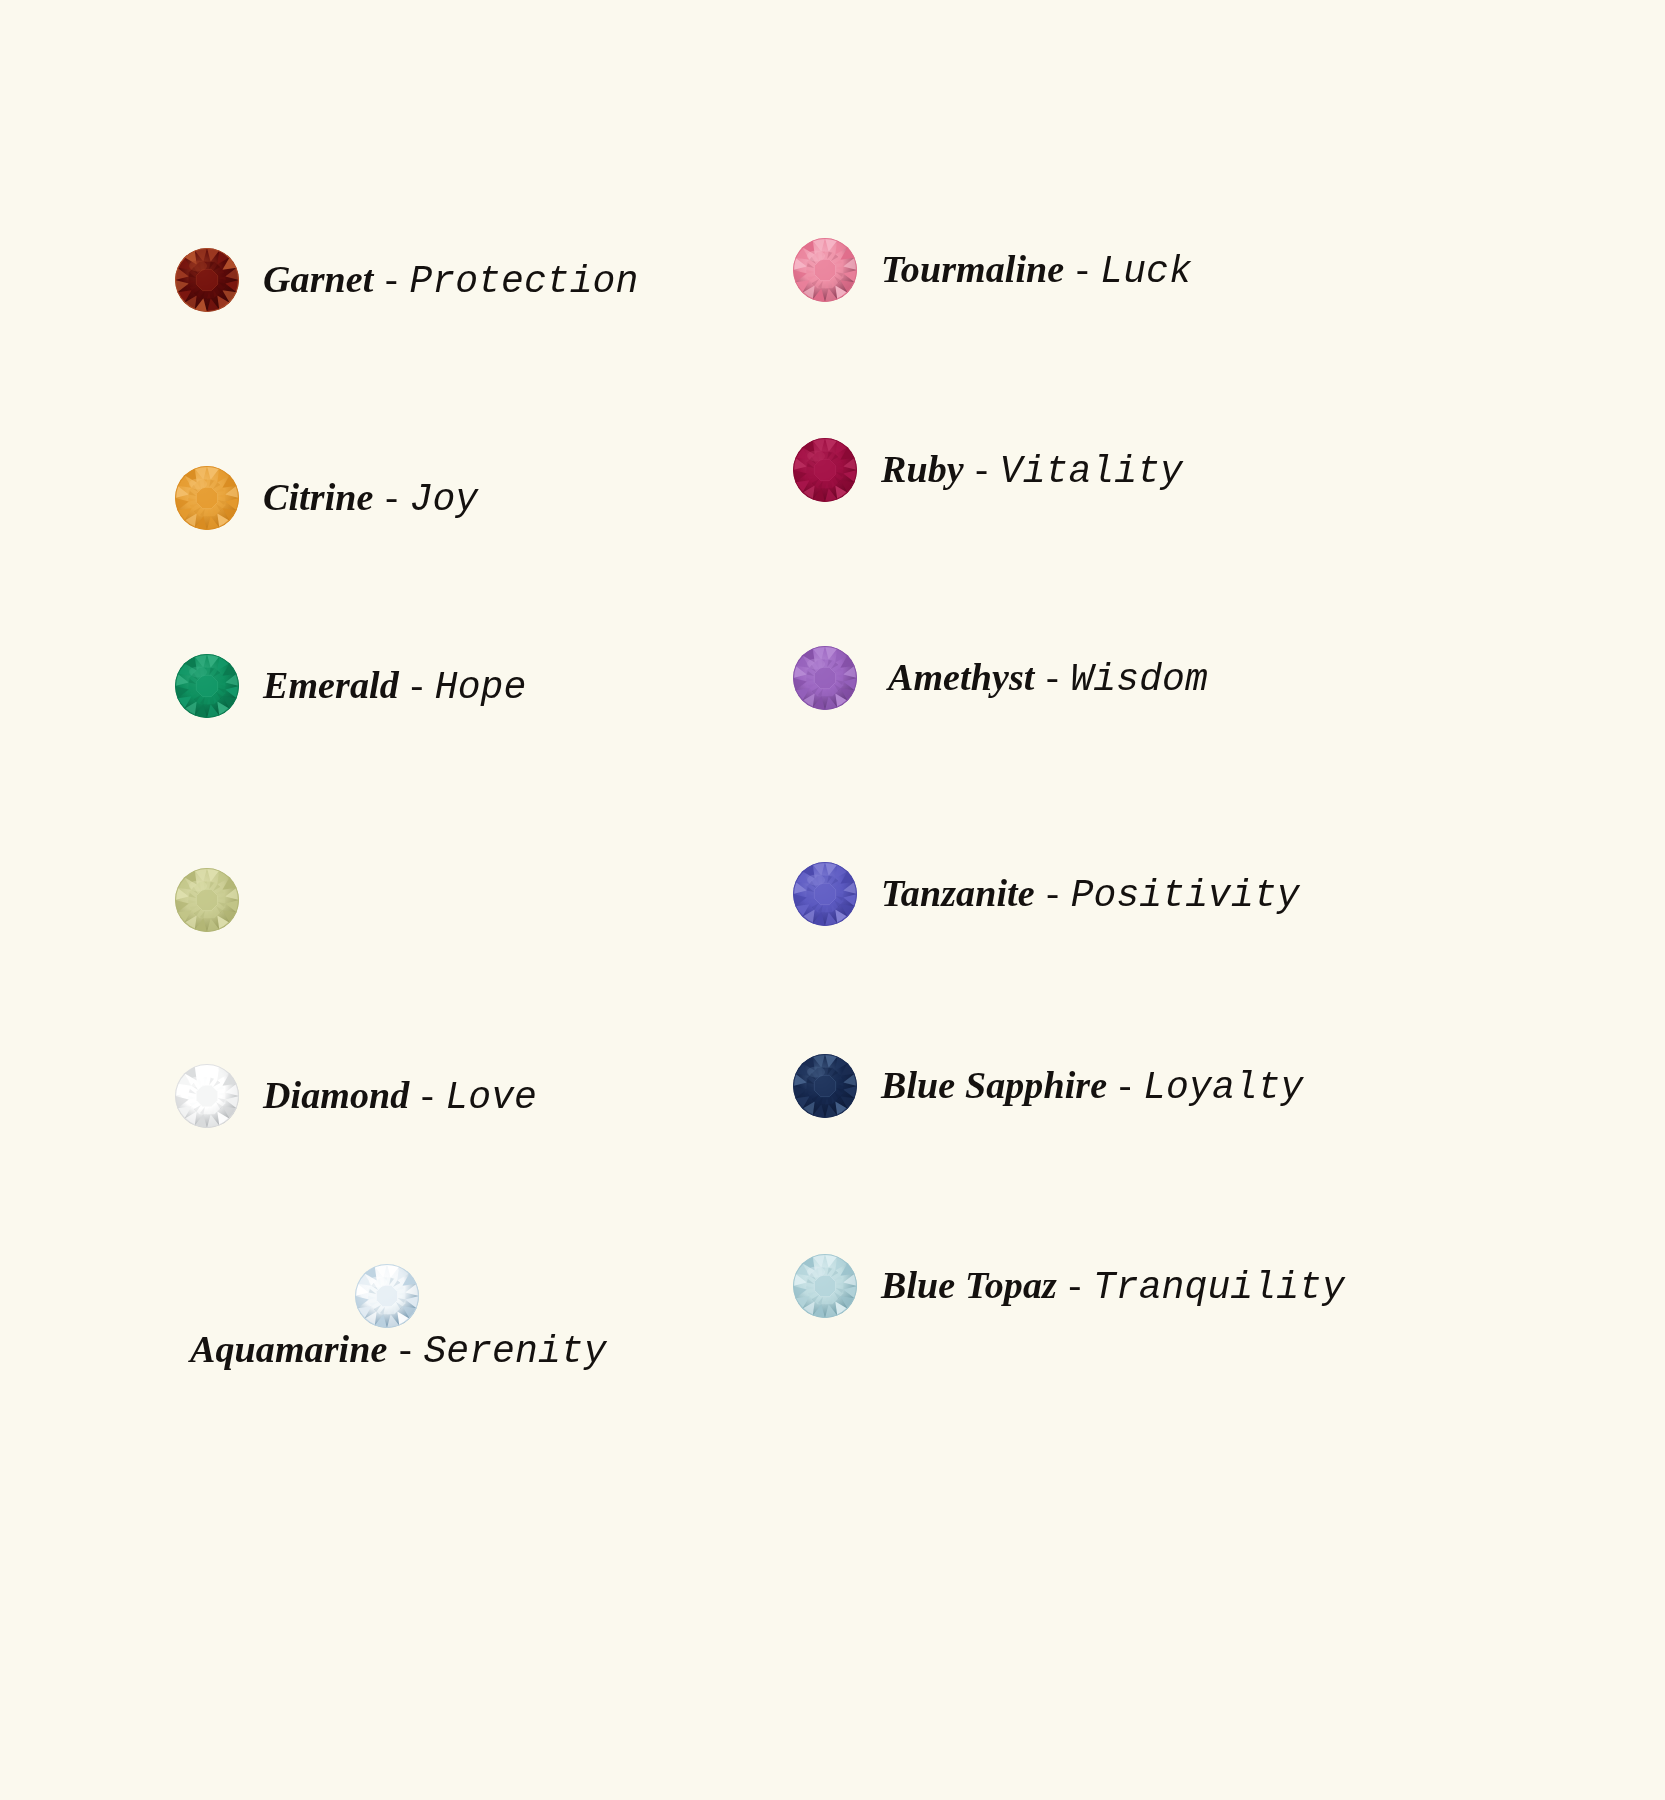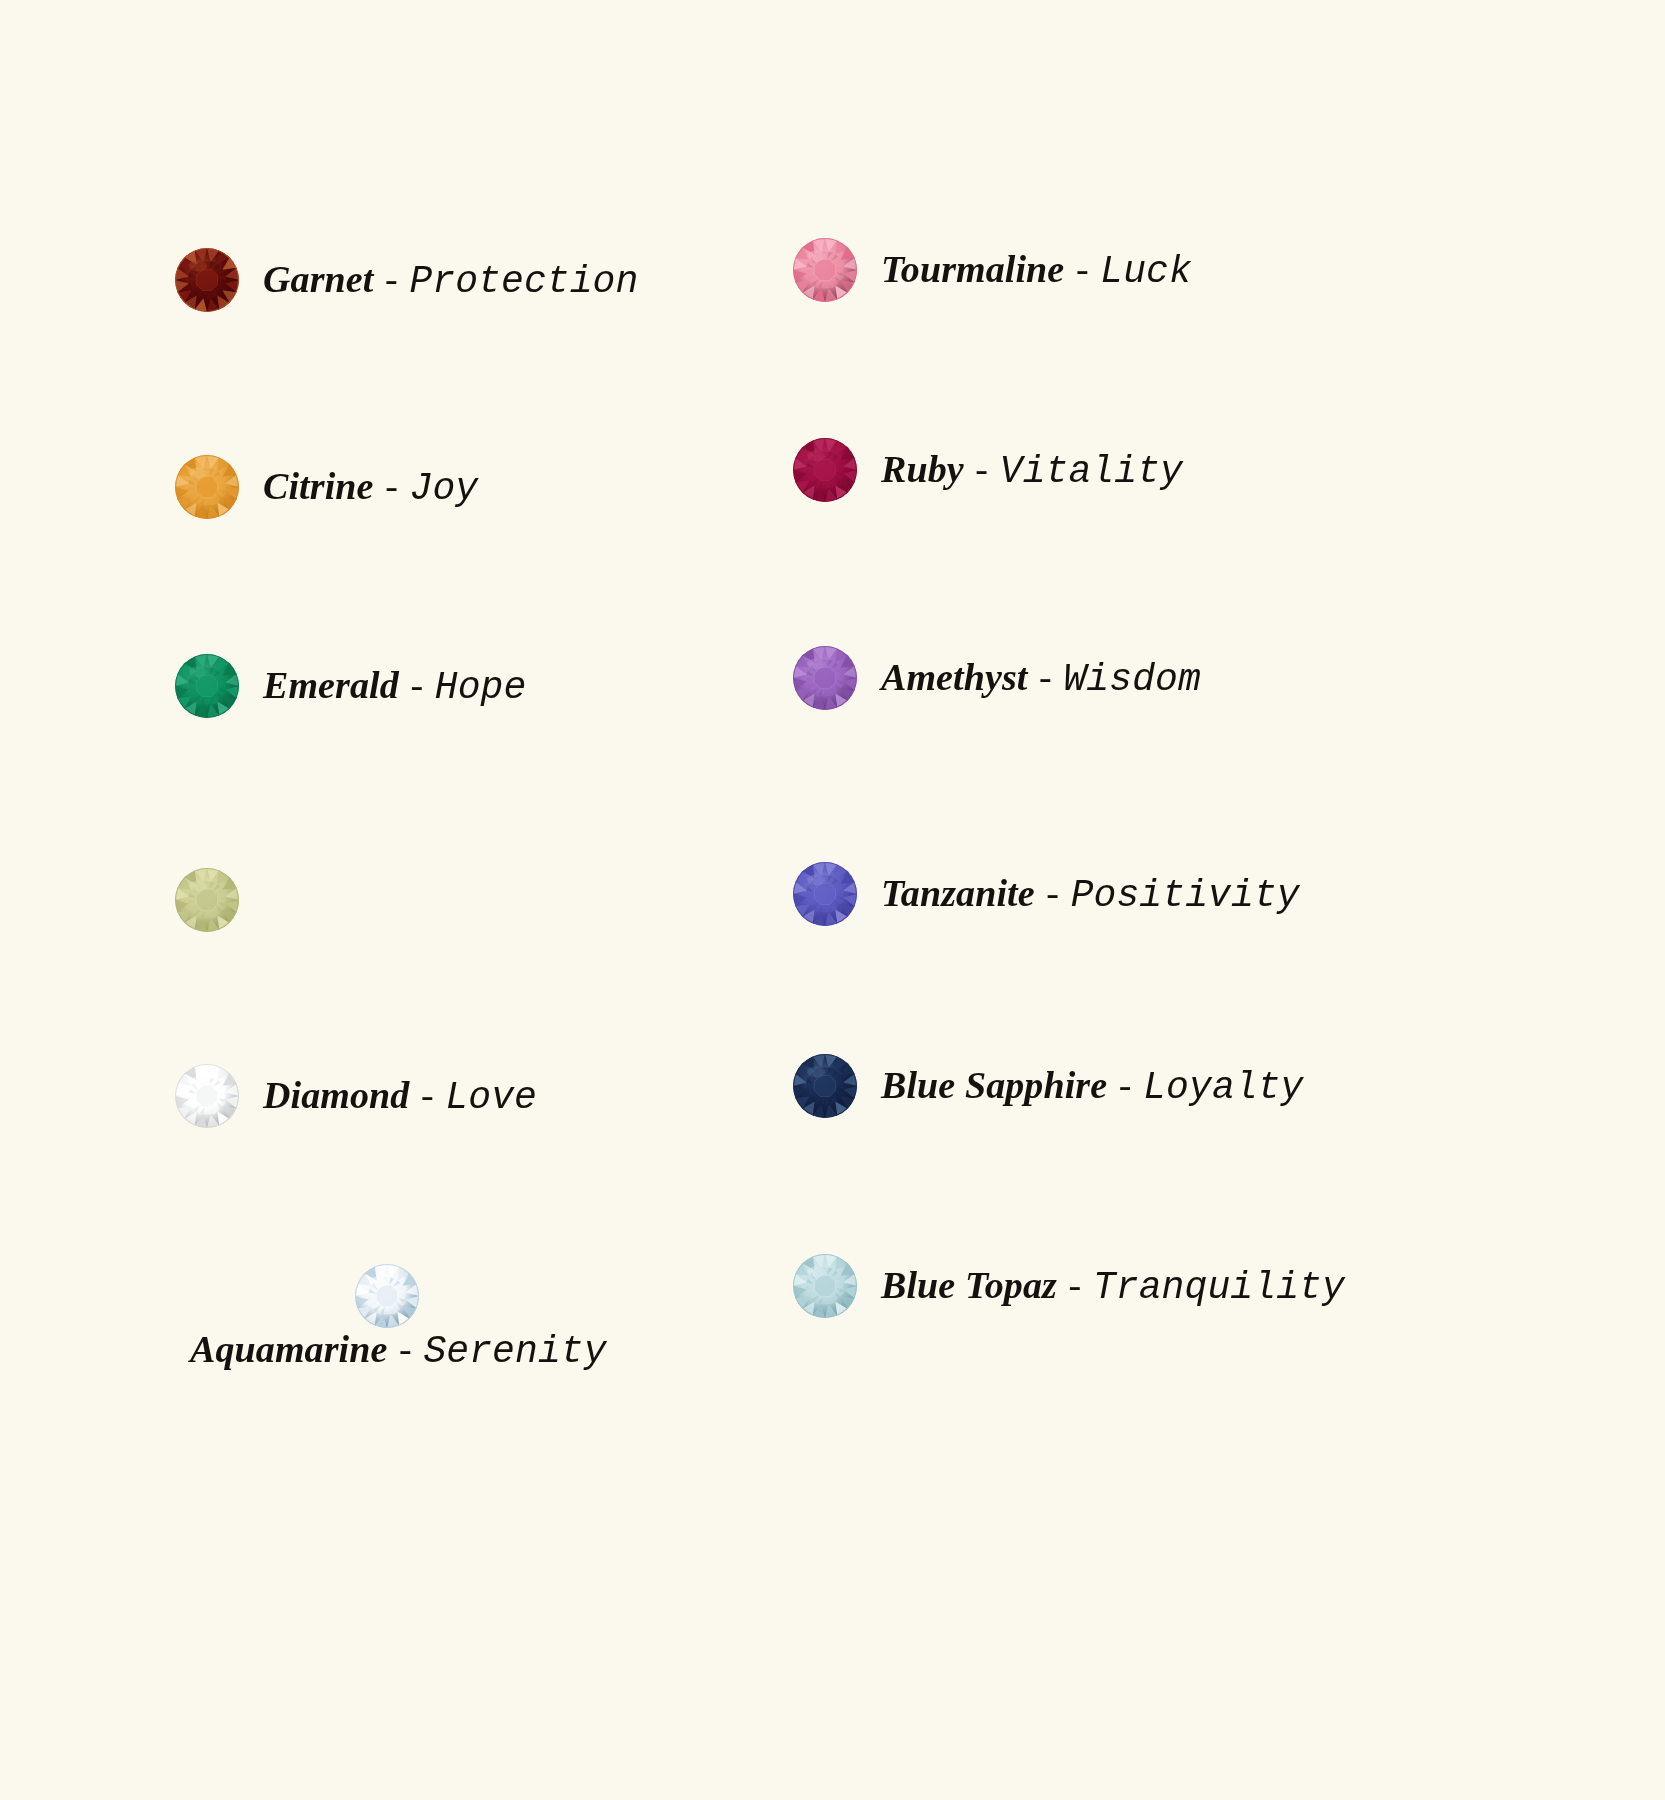--- a/index.html
+++ b/index.html
@@ -125,21 +125,21 @@
     <polygon points="41.59,15.67 52.33,26.41 52.33,41.59 41.59,52.33 26.41,52.33 15.67,41.59 15.67,26.41 26.41,15.67" fill="#5A0A09" opacity="0.55"></polygon>
     <polygon points="38.41,23.36 44.64,29.59 44.64,38.41 38.41,44.64 29.59,44.64 23.36,38.41 23.36,29.59 29.59,23.36" fill="#7D1710" opacity="0.75"></polygon>
     <polygon points="38.41,23.36 44.64,29.59 44.64,38.41 38.41,44.64 29.59,44.64 23.36,38.41 23.36,29.59 29.59,23.36" fill="none" stroke="#9E3A22" stroke-width="0.7" opacity="0.6"></polygon>
     <circle cx="34" cy="34" r="32" fill="none" stroke="#B4512C" stroke-width="2.2" opacity="0.85"></circle>
     <ellipse cx="25" cy="20" rx="9" ry="5.5" fill="#9E3A22" opacity="0.45"></ellipse>
   </g>
 </svg>
       </span>
       <span class="gem-caption"><span class="gem-name">Garnet</span> <span class="gem-dash">-</span> <span class="gem-meaning">Protection</span></span>
     </div>
-    <div class="gem-entry" style="left: 173px; top: 453px; text-align: right;">
+    <div class="gem-entry" style="left: 173px; top: 464px; text-align: right;">
       <span class="gem-figure">
 <svg viewBox="0 0 68 68" xmlns="http://www.w3.org/2000/svg" role="img">
   <defs>
     <radialGradient id="g-citrine" cx="42%" cy="34%" r="68%">
       <stop offset="0%" stop-color="#F3BE6A"></stop>
       <stop offset="52%" stop-color="#E9A53E"></stop>
       <stop offset="100%" stop-color="#C47A16"></stop>
     </radialGradient>
     <clipPath id="clip-citrine">
               <circle cx="34" cy="34" r="32"></circle>
@@ -523,21 +523,21 @@
     <polygon points="41.59,15.67 52.33,26.41 52.33,41.59 41.59,52.33 26.41,52.33 15.67,41.59 15.67,26.41 26.41,15.67" fill="#9D0E41" opacity="0.55"></polygon>
     <polygon points="38.41,23.36 44.64,29.59 44.64,38.41 38.41,44.64 29.59,44.64 23.36,38.41 23.36,29.59 29.59,23.36" fill="#A8154B" opacity="0.75"></polygon>
     <polygon points="38.41,23.36 44.64,29.59 44.64,38.41 38.41,44.64 29.59,44.64 23.36,38.41 23.36,29.59 29.59,23.36" fill="none" stroke="#B82C5E" stroke-width="0.7" opacity="0.6"></polygon>
     <circle cx="34" cy="34" r="32" fill="none" stroke="#8A0935" stroke-width="2.2" opacity="0.85"></circle>
     <ellipse cx="25" cy="20" rx="9" ry="5.5" fill="#B82C5E" opacity="0.45"></ellipse>
   </g>
 </svg>
       </span>
       <span class="gem-caption"><span class="gem-name">Ruby</span> <span class="gem-dash">-</span> <span class="gem-meaning">Vitality</span></span>
     </div>
-    <div class="gem-entry" style="left: 791px; top: 644px;">
+    <div class="gem-entry" style="left: 791px; top: 644px; gap: 7px;">
       <span class="gem-figure">
 <svg viewBox="0 0 68 68" xmlns="http://www.w3.org/2000/svg" role="img">
   <defs>
     <radialGradient id="g-amethyst" cx="42%" cy="34%" r="68%">
       <stop offset="0%" stop-color="#B68AD5"></stop>
       <stop offset="52%" stop-color="#9D67C2"></stop>
       <stop offset="100%" stop-color="#643A80"></stop>
     </radialGradient>
     <clipPath id="clip-amethyst">
               <circle cx="34" cy="34" r="32"></circle>

